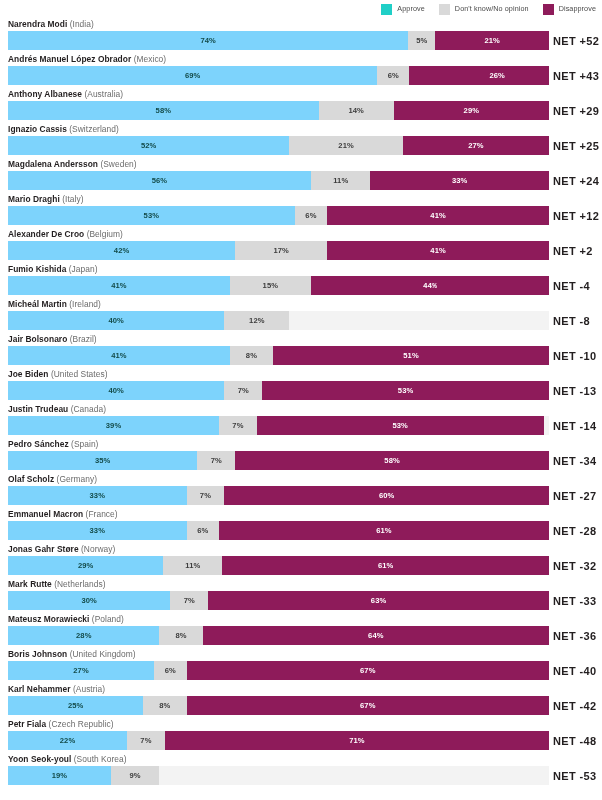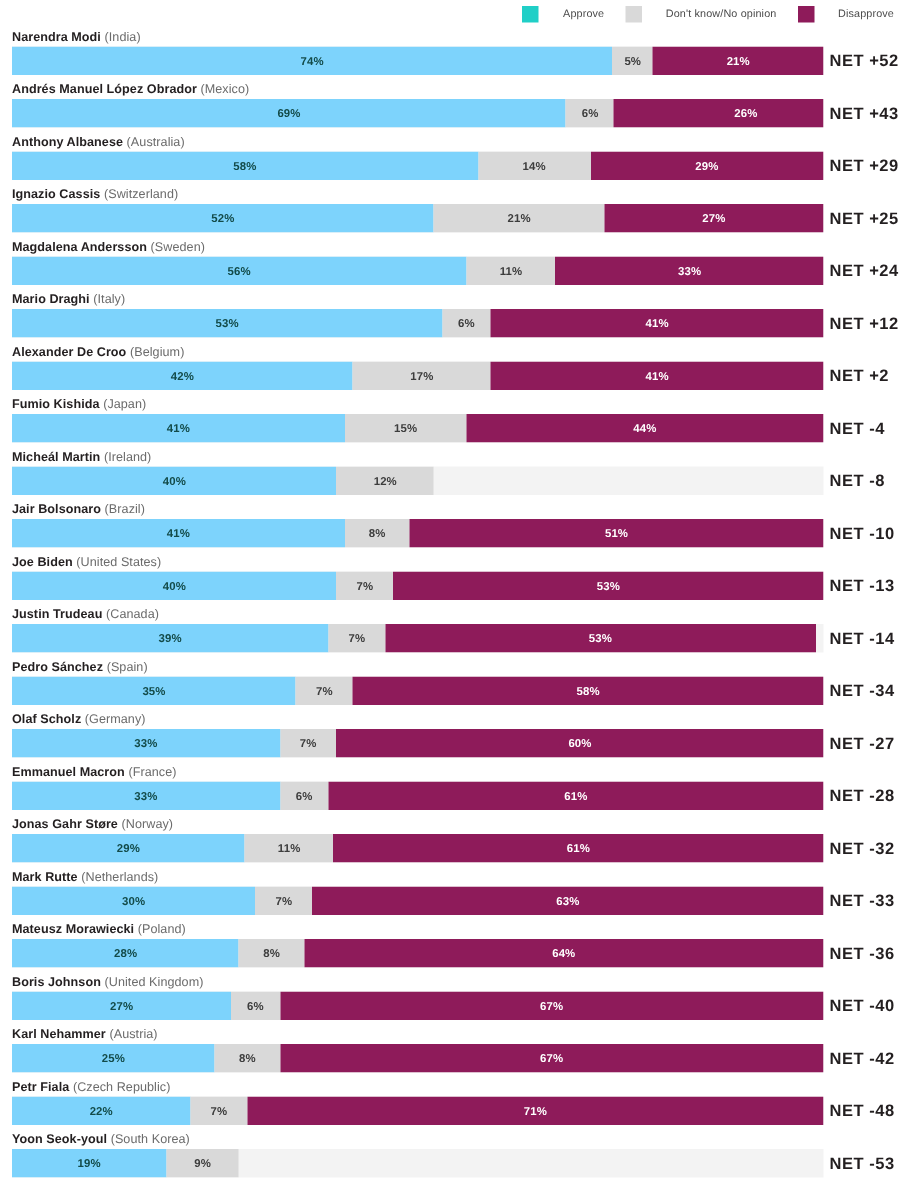--- a/index.html
+++ b/index.html
@@ -22,21 +22,21 @@
     top: 2px;
     right: 6px;
     height: 14px;
     display: flex;
     align-items: center;
     gap: 14px;
   }
   .legend-item {
     display: flex;
     align-items: center;
-    gap: 16px;
+    gap: 5px;
   }
   .legend-swatch {
     width: 11px;
     height: 11px;
     display: block;
     flex: 0 0 auto;
   }
   .legend-label {
     font-size: 7.2px;
     color: #4a4a4a;
@@ -192,21 +192,21 @@
         <div class="seg seg-dontknow" style="width: 17%;">17%</div>
         <div class="seg seg-disapprove" style="width: 41%;">41%</div>
       </div>
       <div class="net">NET +2</div>
     </div>
     <div class="row">
       <div class="row-label"><span>Fumio Kishida</span> <span class="country">(Japan)</span></div>
       <div class="bar-track">
         <div class="seg seg-approve" style="width: 41%;">41%</div>
         <div class="seg seg-dontknow" style="width: 15%;">15%</div>
-        <div class="seg seg-disapprove" style="width: 44%;">44%</div>
+        <div class="seg seg-disapprove" style="width: 44%; font-family: Liberation Mono, monospace;">44%</div>
       </div>
       <div class="net">NET -4</div>
     </div>
     <div class="row">
       <div class="row-label"><span>Micheál Martin</span> <span class="country">(Ireland)</span></div>
       <div class="bar-track">
         <div class="seg seg-approve" style="width: 40%;">40%</div>
         <div class="seg seg-dontknow" style="width: 12%;">12%</div>
         <div class="seg seg-disapprove" style="width: 48%; margin-top: 48px;">48%</div>
       </div>

